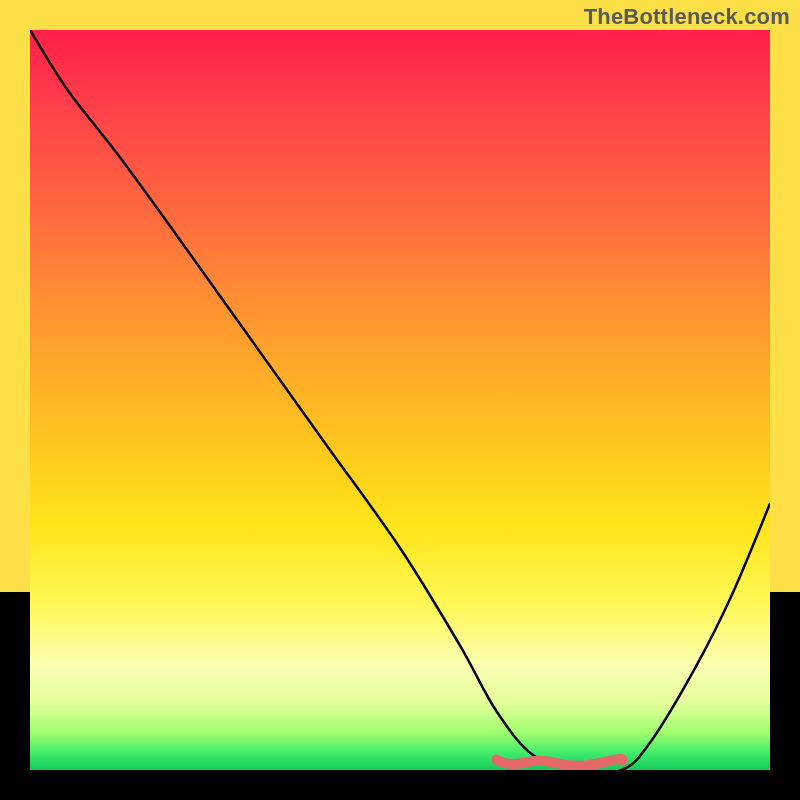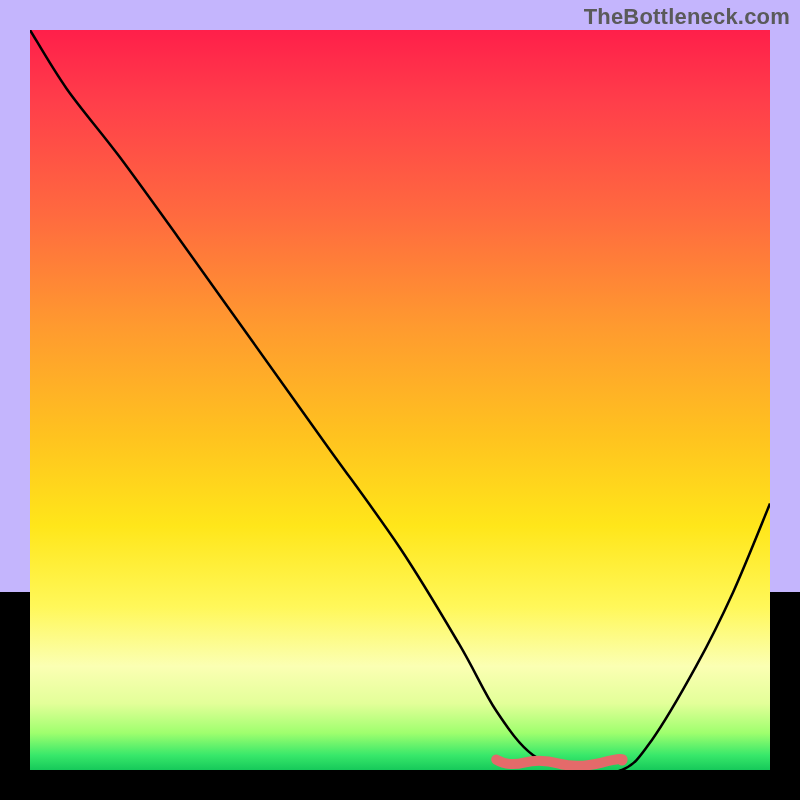--- a/index.html
+++ b/index.html
@@ -7,21 +7,21 @@
     padding: 0;
     width: 800px;
     height: 800px;
     background: #000;
     font-family: Arial, Helvetica, sans-serif;
   }
   .frame {
     position: relative;
     width: 800px;
     height: 592px;
-    background: #c4b5fd;
+    background: #fde047;
   }
   .watermark {
     position: absolute;
     top: 4px;
     right: 10px;
     color: #5a5a5a;
     font-size: 22px;
     font-weight: 600;
     letter-spacing: 0.2px;
     z-index: 3;

